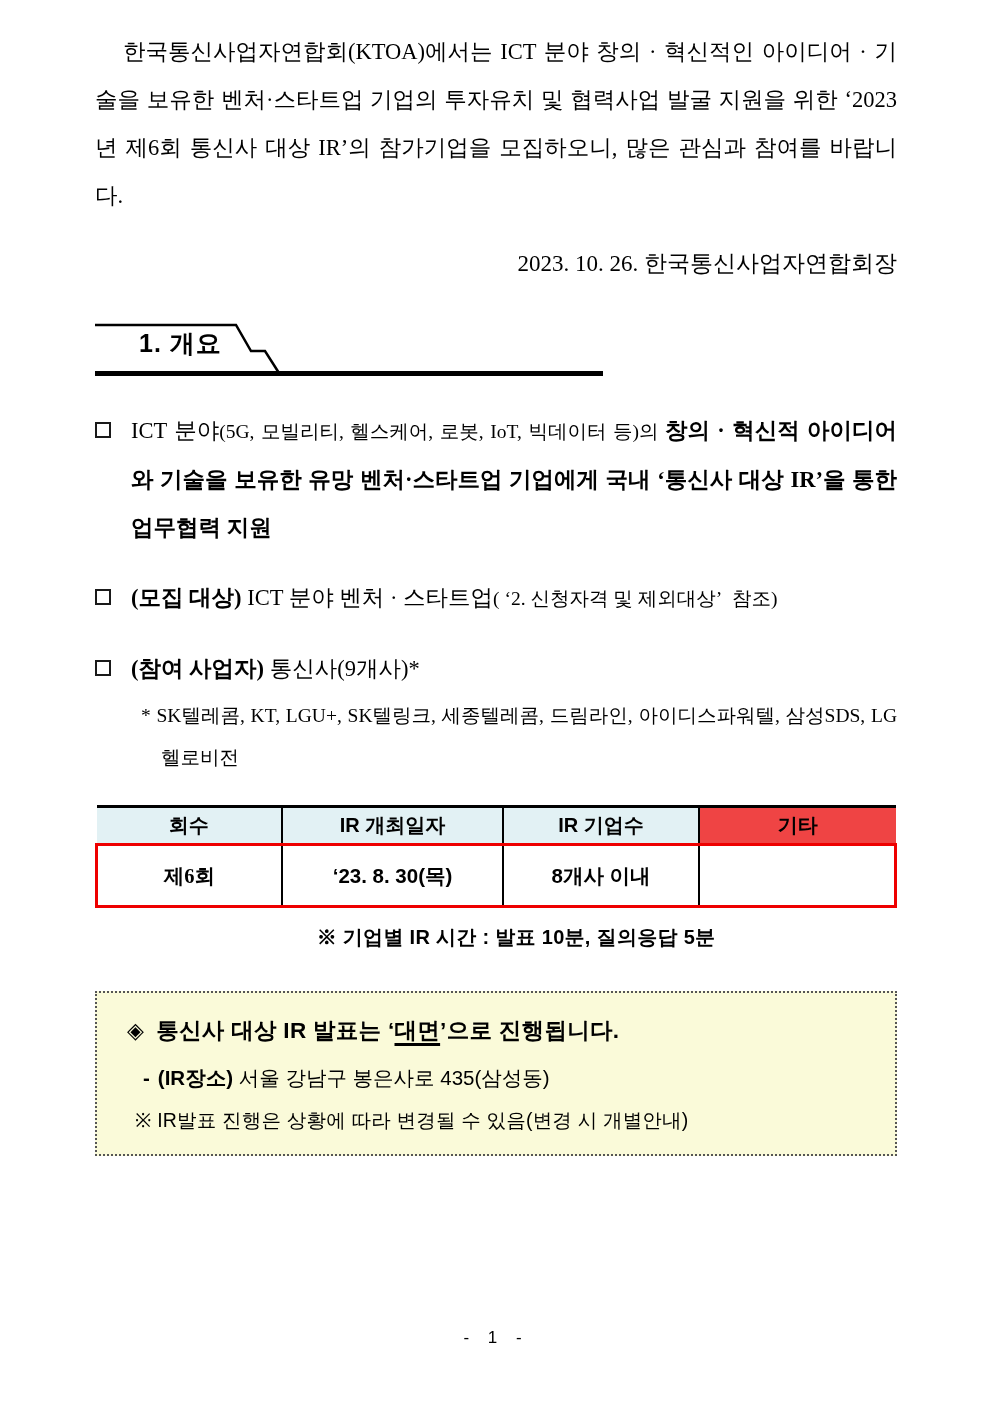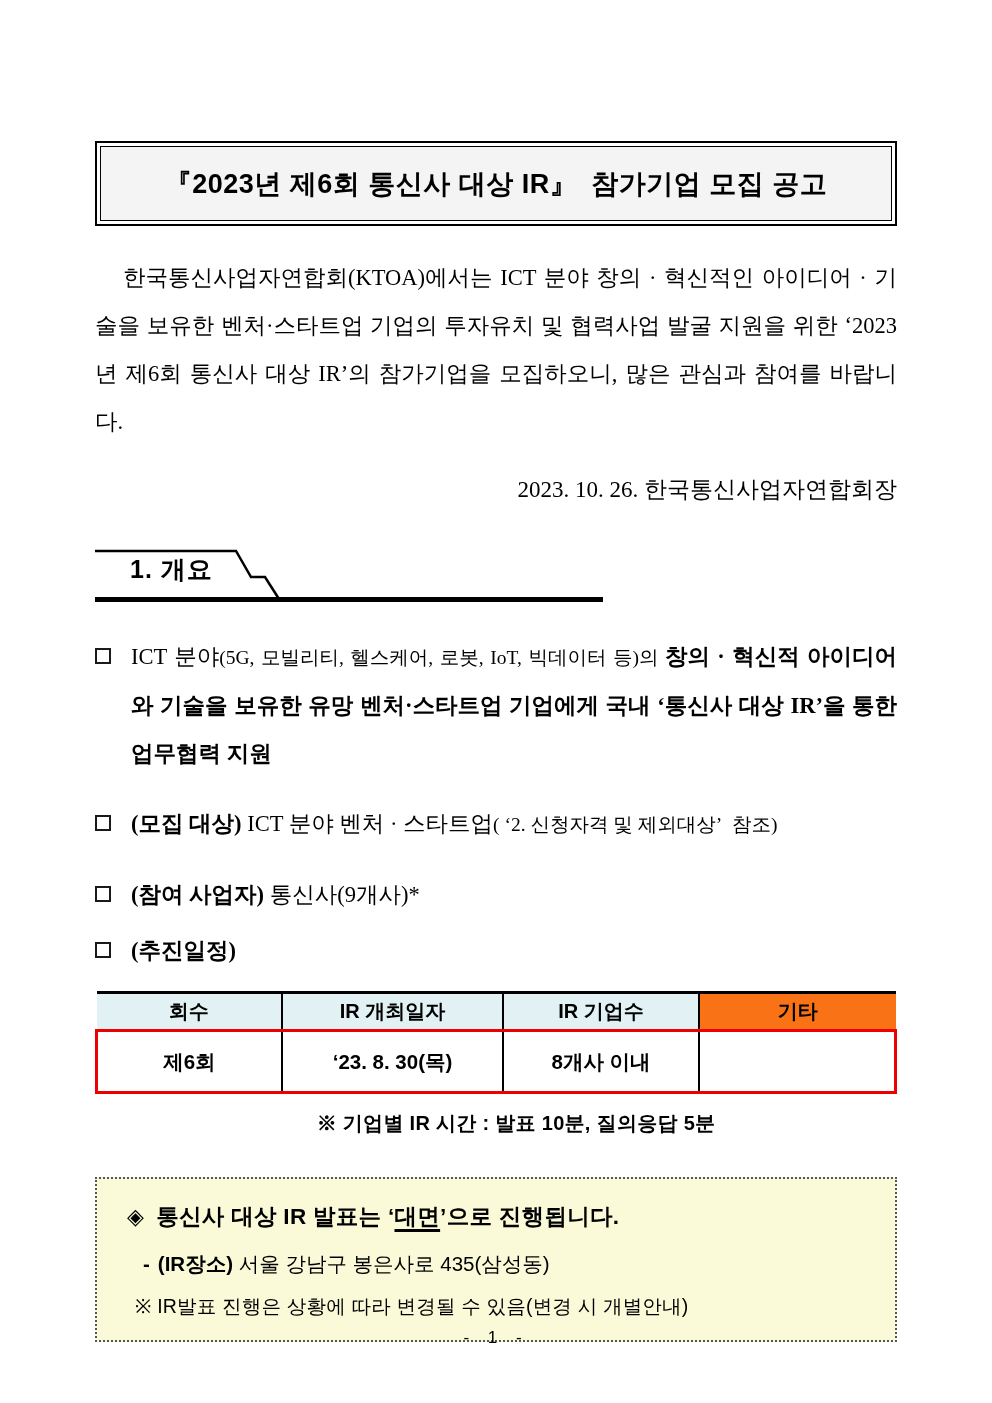--- a/index.html
+++ b/index.html
@@ -55,21 +55,21 @@
   
   .section-heading {
     margin-top: 38px;
     position: relative;
     height: 62px;
     width: 512px;
   }
   .section-heading svg { position: absolute; left: 0; top: 0; }
   .section-heading .heading-text {
     position: absolute;
-    left: 35px; top: 10px;
+    left: 44px; top: 10px;
     font-family: "Liberation Sans", sans-serif;
     font-weight: 800;
     font-size: 25px;
     letter-spacing: 1px;
   }
 
   
   .bullets { margin-top: 28px; }
   .bullet {
     display: flex;
@@ -179,25 +179,20 @@
     font-family: "Liberation Sans", sans-serif;
     font-size: 17px;
     letter-spacing: 7px;
   }
 </style>
 </head>
 <body>
 
 <div class="content">
 
-  <div class="title-box">
-    <div class="title-box-inner">
-      <span class="title-text">『2023년 제6회 통신사 대상 IR』 참가기업 모집 공고</span>
-    </div>
-  </div>
 
   <p class="intro">한국통신사업자연합회(KTOA)에서는 ICT 분야 창의 · 혁신적인 아이디어 · 기술을 보유한 벤처·스타트업 기업의 투자유치 및 협력사업 발굴 지원을 위한 ‘2023년 제6회 통신사 대상 IR’의 참가기업을 모집하오니, 많은 관심과 참여를 바랍니다.</p>
 
   <p class="date-sign">2023. 10. 26. 한국통신사업자연합회장</p>
 
   <div class="section-heading">
     <svg width="512" height="62" viewBox="0 0 512 62">
       <path d="M0,8 H141 L156,34 H170 L184,56" stroke="#000" stroke-width="2.5" fill="none"></path>
       <path d="M0,56.5 H508" stroke="#000" stroke-width="5" fill="none"></path>
     </svg>
@@ -213,38 +208,35 @@
 
     <div class="bullet">
       <span class="marker-cell"><span class="square-marker"></span></span>
       <span class="btext"><span class="seg-bold">(모집 대상)</span><span> ICT 분야 벤처 · 스타트업</span><span class="seg-small">( ‘2. 신청자격 및 제외대상’ 참조)</span></span>
     </div>
 
     <div class="bullet" style="margin-bottom: 8px;">
       <span class="marker-cell"><span class="square-marker"></span></span>
       <span class="btext"><span class="seg-bold">(참여 사업자)</span><span> 통신사(9개사)*</span></span>
     </div>
-
-    <div class="bullet" style="margin-bottom: 14px;">
-      <span class="marker-cell"><span class="square-marker"></span></span>
-      <span class="btext"><span class="seg-bold">(추진일정)</span></span>
-    </div>
+    <p class="footnote">* SK텔레콤, KT, LGU+, SK텔링크, 세종텔레콤, 드림라인, 아이디스파워텔, 삼성SDS, LG헬로비전</p>
+
 
     <table class="schedule">
       <thead>
         <tr>
           <th style="width: 23.2%; background: rgb(226, 241, 244);">회수</th>
           <th style="width: 27.7%; background: rgb(226, 241, 244);">IR 개최일자</th>
           <th style="width: 24.5%; background: rgb(226, 241, 244);">IR 기업수</th>
-          <th style="width: 24.6%; background: #f97316;">기타</th>
+          <th style="width: 24.6%; background: #ef4444;">기타</th>
         </tr>
       </thead>
       <tbody>
         <tr>
-          <td style="border-top: 3px solid rgb(238, 0, 0); border-bottom: 3px solid rgb(238, 0, 0); border-left: 3px solid rgb(238, 0, 0);">제6회</td>
+          <td style="border-top: 3px solid rgb(238, 0, 0); border-bottom: 3px solid rgb(238, 0, 0); border-left: 3px solid rgb(238, 0, 0); font-family: Liberation Serif, serif;">제6회</td>
           <td style="border-top: 3px solid rgb(238, 0, 0); border-bottom: 3px solid rgb(238, 0, 0);">‘23. 8. 30(목)</td>
           <td style="border-top: 3px solid rgb(238, 0, 0); border-bottom: 3px solid rgb(238, 0, 0);">8개사 이내</td>
           <td style="border-top: 3px solid rgb(238, 0, 0); border-bottom: 3px solid rgb(238, 0, 0); border-right: 3px solid rgb(238, 0, 0);"></td>
         </tr>
       </tbody>
     </table>
 
     <p class="table-note">※ 기업별 IR 시간 : 발표 10분, 질의응답 5분</p>
 
     <div class="notice-box" style="background: rgb(250, 250, 217);">

